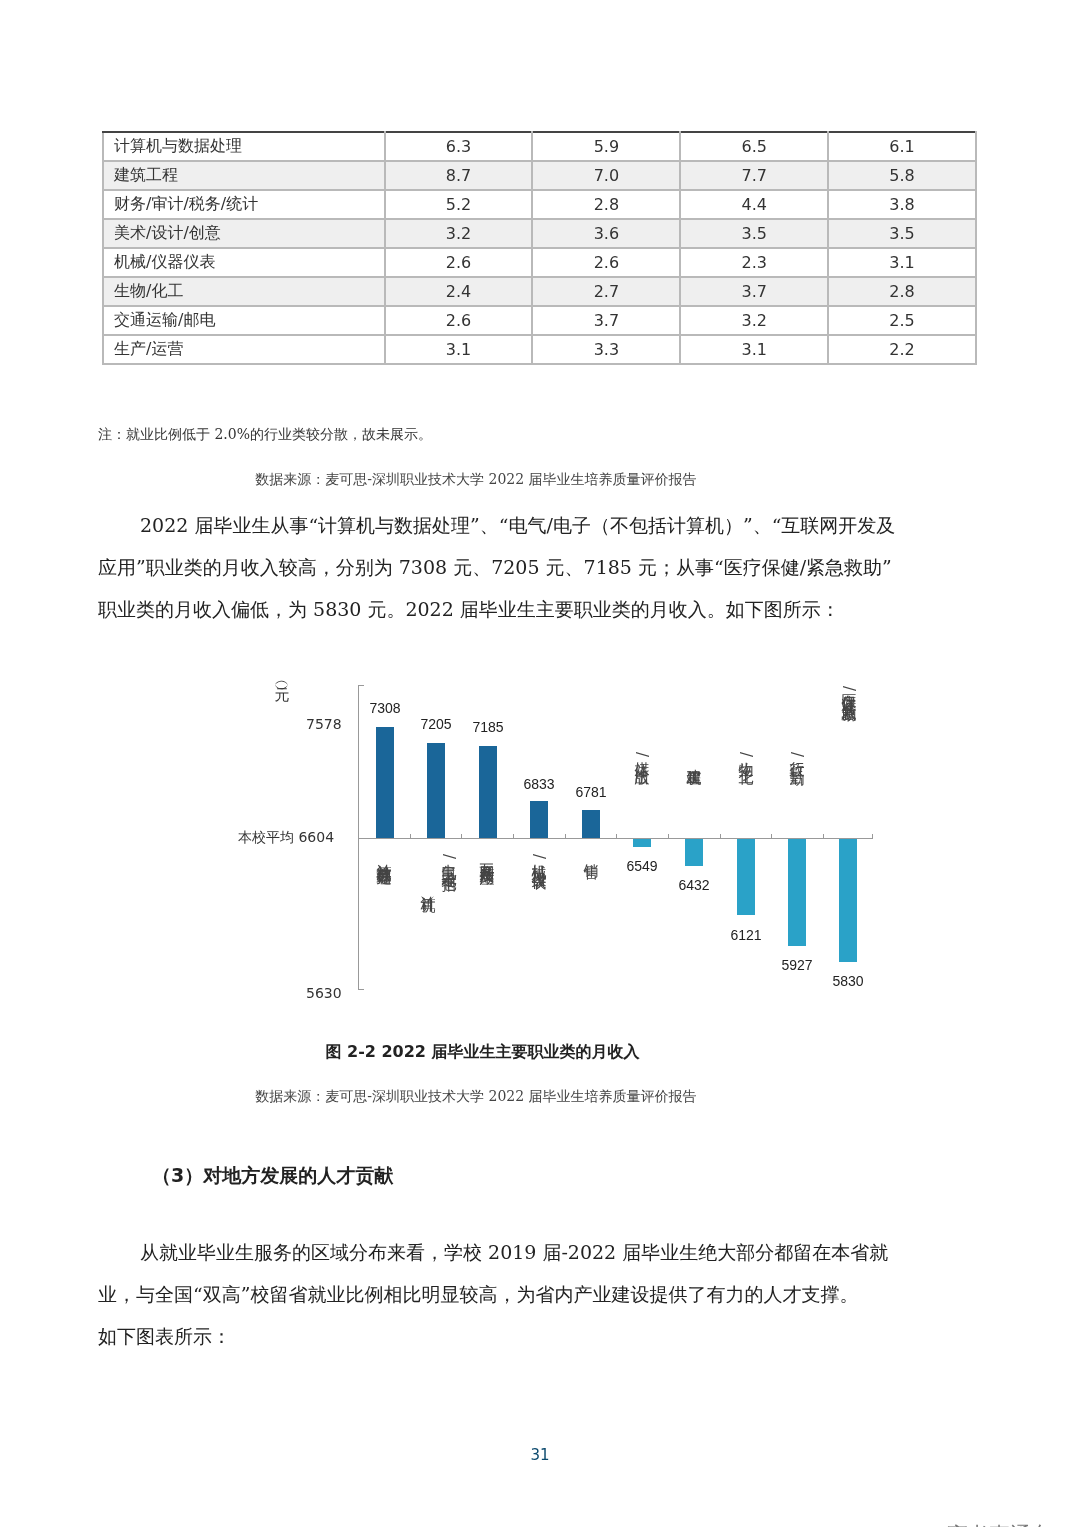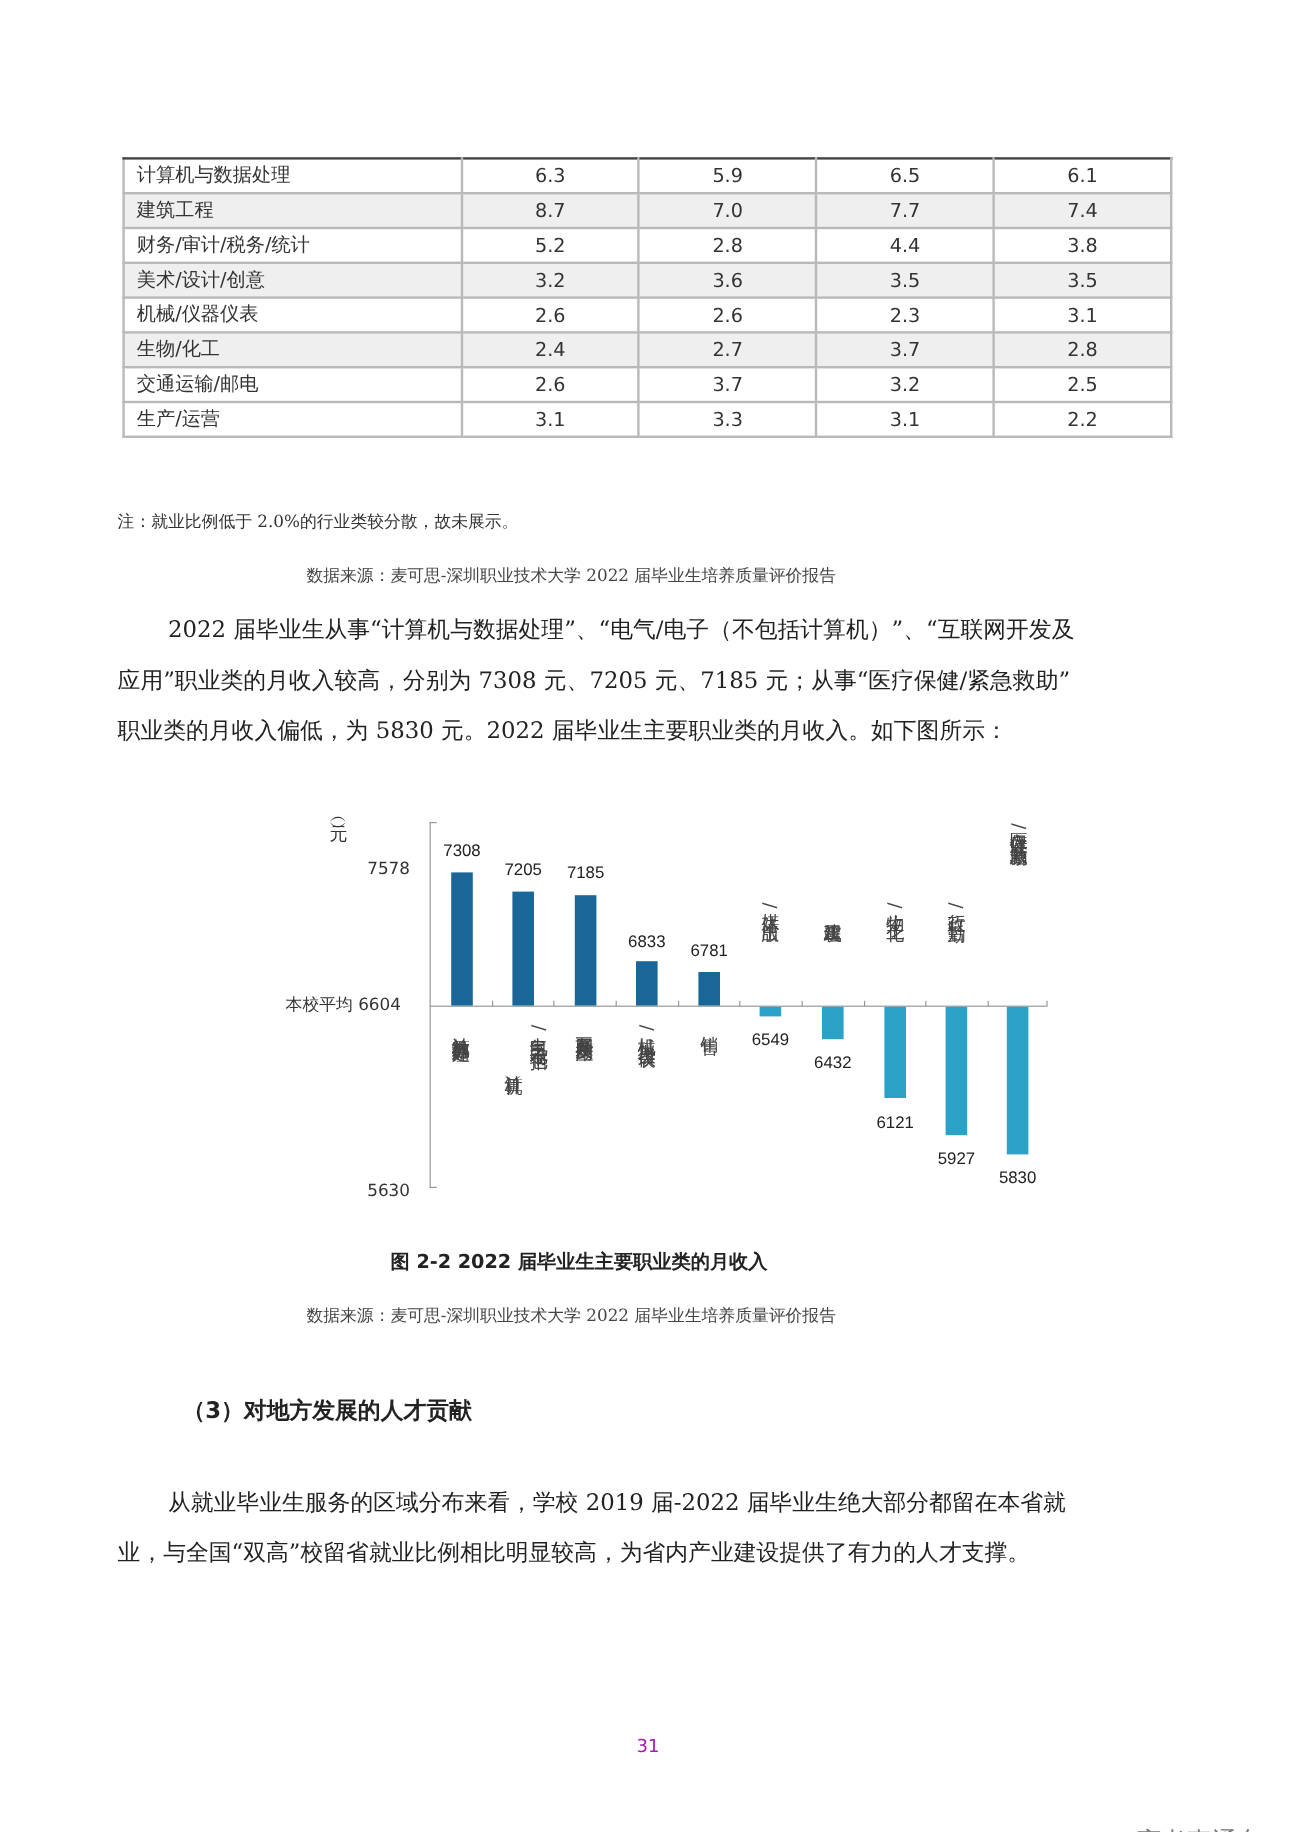--- a/index.html
+++ b/index.html
@@ -37,42 +37,42 @@
   .vaxis { position: absolute; left: 358px; top: 685px; width: 1px; height: 305px; background: #999; }
   .vtick { position: absolute; left: 358px; width: 6px; height: 1px; background: #999; }
   .baseline { position: absolute; left: 358px; top: 838px; width: 514px; height: 1px; background: #999; }
   .btick { position: absolute; top: 834px; width: 1px; height: 5px; background: #999; }
 
   .caption { position: absolute; left: 0; width: 965px; top: 1042px; text-align: center;
              font-size: 16px; font-weight: bold; color: #222; font-family: "DejaVu Sans", "Liberation Sans", sans-serif; }
   .heading { position: absolute; left: 152px; top: 1163px; font-size: 19px; font-weight: bold;
              font-family: "DejaVu Sans", "Liberation Sans", sans-serif; color: #222; }
   .pagenum { position: absolute; left: 0; width: 1080px; top: 1446px; text-align: center;
-             font-family: "DejaVu Sans", "Liberation Sans", sans-serif; font-size: 15px; color: #a21caf; }
+             font-family: "DejaVu Sans", "Liberation Sans", sans-serif; font-size: 15px; color: #0c4a6e; }
   .watermark { position: absolute; right: 28px; top: 1474px; font-size: 21px; color: #777;
                font-family: "DejaVu Sans", "Liberation Sans", sans-serif; margin-top: 47px; }
 </style>
 </head>
 <body>
 
 <table class="tbl">
   <tbody>
     <tr>
       <td class="name">计算机与数据处理</td>
       <td class="val">6.3</td>
       <td class="val">5.9</td>
       <td class="val">6.5</td>
       <td class="val">6.1</td>
     </tr>
     <tr class="alt">
       <td class="name">建筑工程</td>
       <td class="val">8.7</td>
       <td class="val">7.0</td>
       <td class="val">7.7</td>
-      <td class="val">7.4</td>
+      <td class="val">5.8</td>
     </tr>
     <tr>
       <td class="name">财务/审计/税务/统计</td>
       <td class="val">5.2</td>
       <td class="val">2.8</td>
       <td class="val">4.4</td>
       <td class="val">3.8</td>
     </tr>
     <tr class="alt">
       <td class="name">美术/设计/创意</td>
@@ -186,16 +186,17 @@
   <div class="cat-label" style="left:840px; top:682px;">医疗保健/紧急救助</div>
 </div>
 
 <div class="caption">图  2-2  2022 届毕业生主要职业类的月收入</div>
 <div class="source" style="top:1088px;">数据来源：麦可思-深圳职业技术大学 2022 届毕业生培养质量评价报告</div>
 
 <div class="heading">（3）对地方发展的人才贡献</div>
 <div class="para" style="top:1231px;">
   <span class="line indent">从就业毕业生服务的区域分布来看，学校 2019 届-2022 届毕业生绝大部分都留在本省就</span>
   <span class="line">业，与全国“双高”校留省就业比例相比明显较高，为省内产业建设提供了有力的人才支撑。</span>
+  <span class="line">如下图表所示：</span>
 </div>
 
 <div class="pagenum">31</div>
 <div class="watermark">高考直通车</div>
 
 </body></html>

